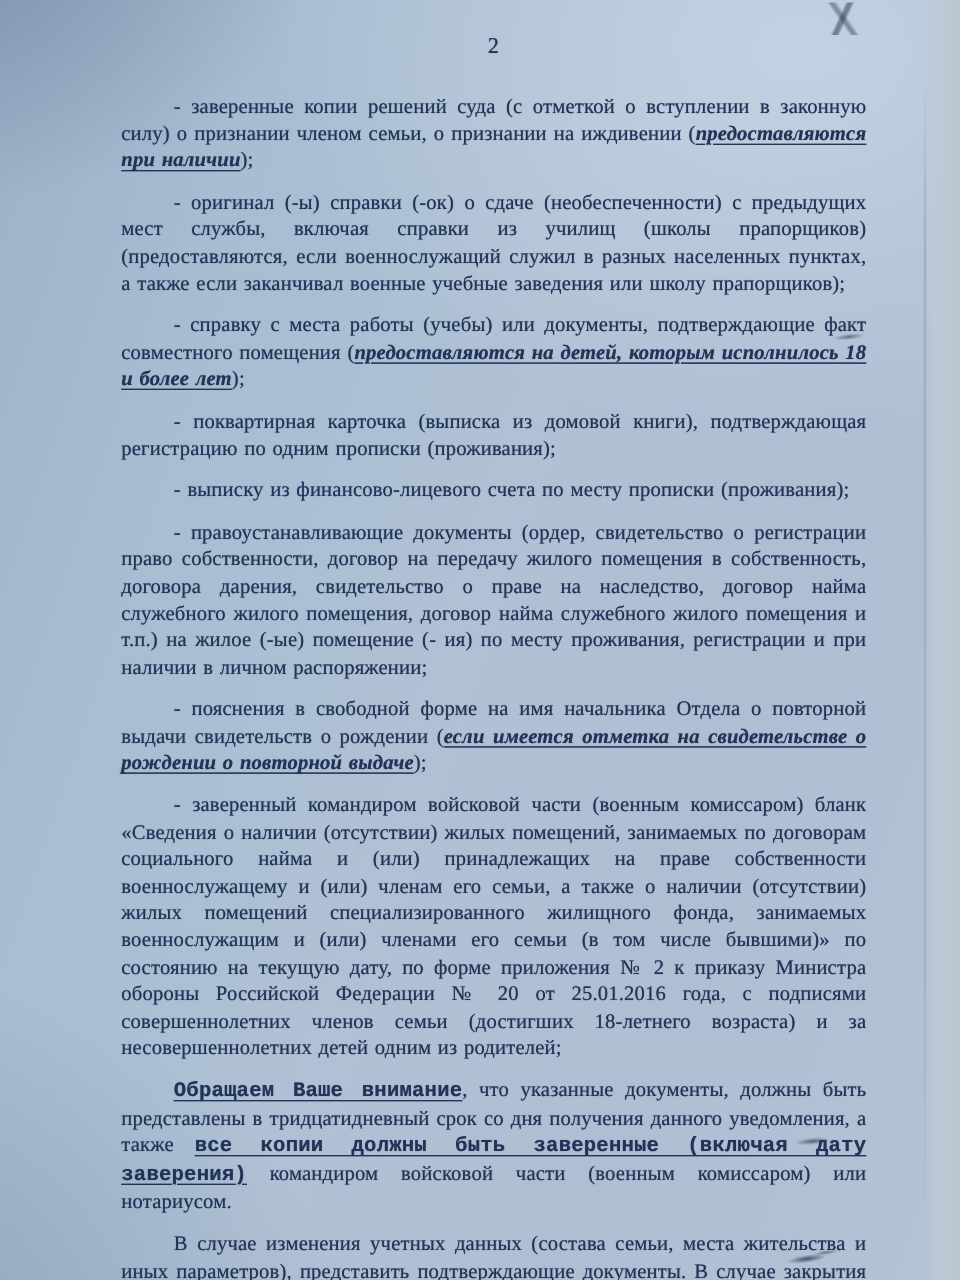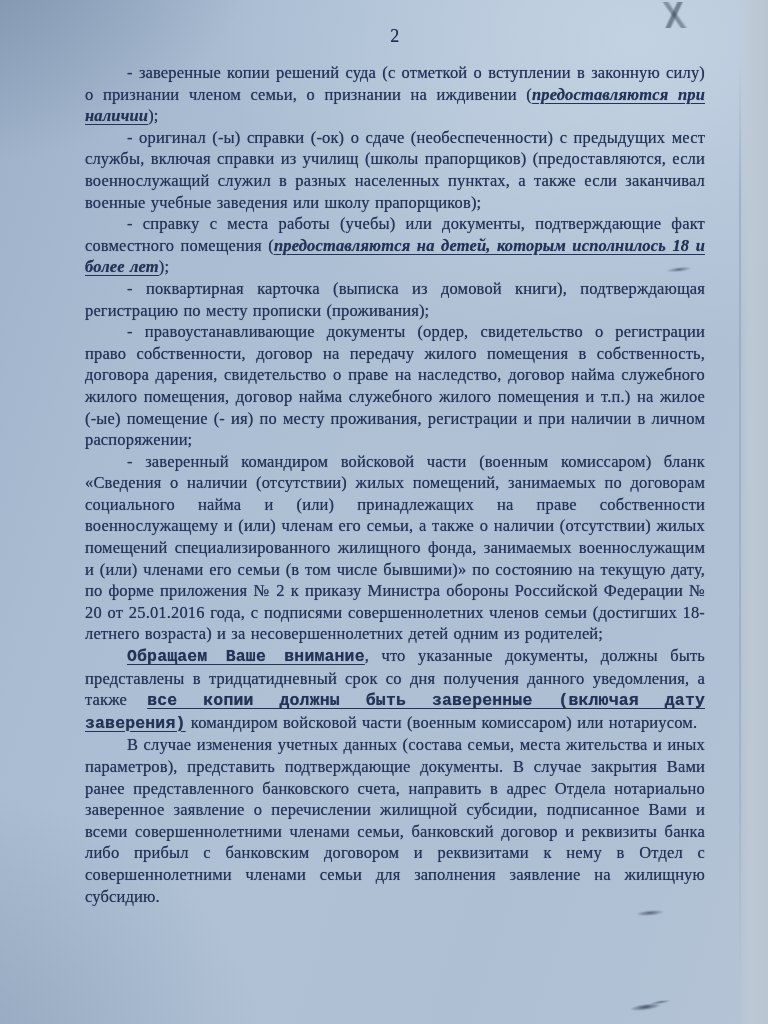--- a/index.html
+++ b/index.html
@@ -60,21 +60,21 @@
   }
 
   .doc-body {
     position: absolute;
     top: 62px;
     left: 85px;
     width: 620px;
   }
 
   .para {
-    margin: 0;
+    margin: 12px;
     text-indent: 42px;
     text-align: justify;
     font-size: 16.5px;
     line-height: 21.6px;
     word-spacing: 1px;
     letter-spacing: 0.15px;
     text-shadow: 0 0 0.7px rgba(35,51,87,0.72);
   }
 
   .seg.normal { font-weight: normal; }
@@ -135,22 +135,24 @@
 
   <div class="edge-strip"></div>
   <div class="edge-crease"></div>
 
   <div class="page-number">2</div>
 
   <div class="doc-body">
       <p class="para"><span class="seg normal">- заверенные копии решений суда (с отметкой о вступлении в законную силу) о признании членом семьи, о признании на иждивении (</span><span class="seg bold-italic-underline">предоставляются при наличии</span><span class="seg normal">);</span></p>
       <p class="para"><span class="seg normal">- оригинал (-ы) справки (-ок) о сдаче (необеспеченности) с предыдущих мест службы, включая справки из училищ (школы прапорщиков) (предоставляются, если военнослужащий служил в разных населенных пунктах, а также если заканчивал военные учебные заведения или школу прапорщиков);</span></p>
       <p class="para"><span class="seg normal">- справку с места работы (учебы) или документы, подтверждающие факт совместного помещения (</span><span class="seg bold-italic-underline">предоставляются на детей, которым исполнилось 18 и более лет</span><span class="seg normal">);</span></p>
-      <p class="para"><span class="seg normal">- поквартирная карточка (выписка из домовой книги), подтверждающая регистрацию по месту прописки (проживания);</span></p>
+      <p class="para"><span class="seg normal">- поквартирная карточка (выписка из домовой книги), подтверждающая регистрацию по одним прописки (проживания);</span></p>
+      <p class="para"><span class="seg normal">- выписку из финансово-лицевого счета по месту прописки (проживания);</span></p>
       <p class="para"><span class="seg normal">- правоустанавливающие документы (ордер, свидетельство о регистрации право собственности, договор на передачу жилого помещения в собственность, договора дарения, свидетельство о праве на наследство, договор найма служебного жилого помещения, договор найма служебного жилого помещения и т.п.) на жилое (-ые) помещение (- ия) по месту проживания, регистрации и при наличии в личном распоряжении;</span></p>
+      <p class="para"><span class="seg normal">- пояснения в свободной форме на имя начальника Отдела о повторной выдачи свидетельств о рождении (</span><span class="seg bold-italic-underline">если имеется отметка на свидетельстве о рождении о повторной выдаче</span><span class="seg normal">);</span></p>
       <p class="para"><span class="seg normal">- заверенный командиром войсковой части (военным комиссаром) бланк «Сведения о наличии (отсутствии) жилых помещений, занимаемых по договорам социального найма и (или) принадлежащих на праве собственности военнослужащему и (или) членам его семьи, а также о наличии (отсутствии) жилых помещений специализированного жилищного фонда, занимаемых военнослужащим и (или) членами его семьи (в том числе бывшими)» по состоянию на текущую дату, по форме приложения № 2 к приказу Министра обороны Российской Федерации № 20 от 25.01.2016 года, с подписями совершеннолетних членов семьи (достигших 18-летнего возраста) и за несовершеннолетних детей одним из родителей;</span></p>
       <p class="para"><span class="seg bold-underline">Обращаем Ваше внимание</span><span class="seg normal">, что указанные документы, должны быть представлены в тридцатидневный срок со дня получения данного уведомления, а также </span><span class="seg bold-underline">все копии должны быть заверенные (включая дату заверения)</span><span class="seg normal"> командиром войсковой части (военным комиссаром) или нотариусом.</span></p>
       <p class="para"><span class="seg normal">В случае изменения учетных данных (состава семьи, места жительства и иных параметров), представить подтверждающие документы. В случае закрытия Вами ранее представленного банковского счета, направить в адрес Отдела нотариально заверенное заявление о перечислении жилищной субсидии, подписанное Вами и всеми совершеннолетними членами семьи, банковский договор и реквизиты банка либо прибыл с банковским договором и реквизитами к нему в Отдел с совершеннолетними членами семьи для заполнения заявление на жилищную субсидию.</span></p>
     </div>
 
   <div class="smudge smudge-scratch-top"></div>
   <div class="smudge smudge-dash-right"></div>
   <div class="smudge smudge-dash-mid"></div>
   <div class="smudge smudge-dash-bottom"></div>
 

